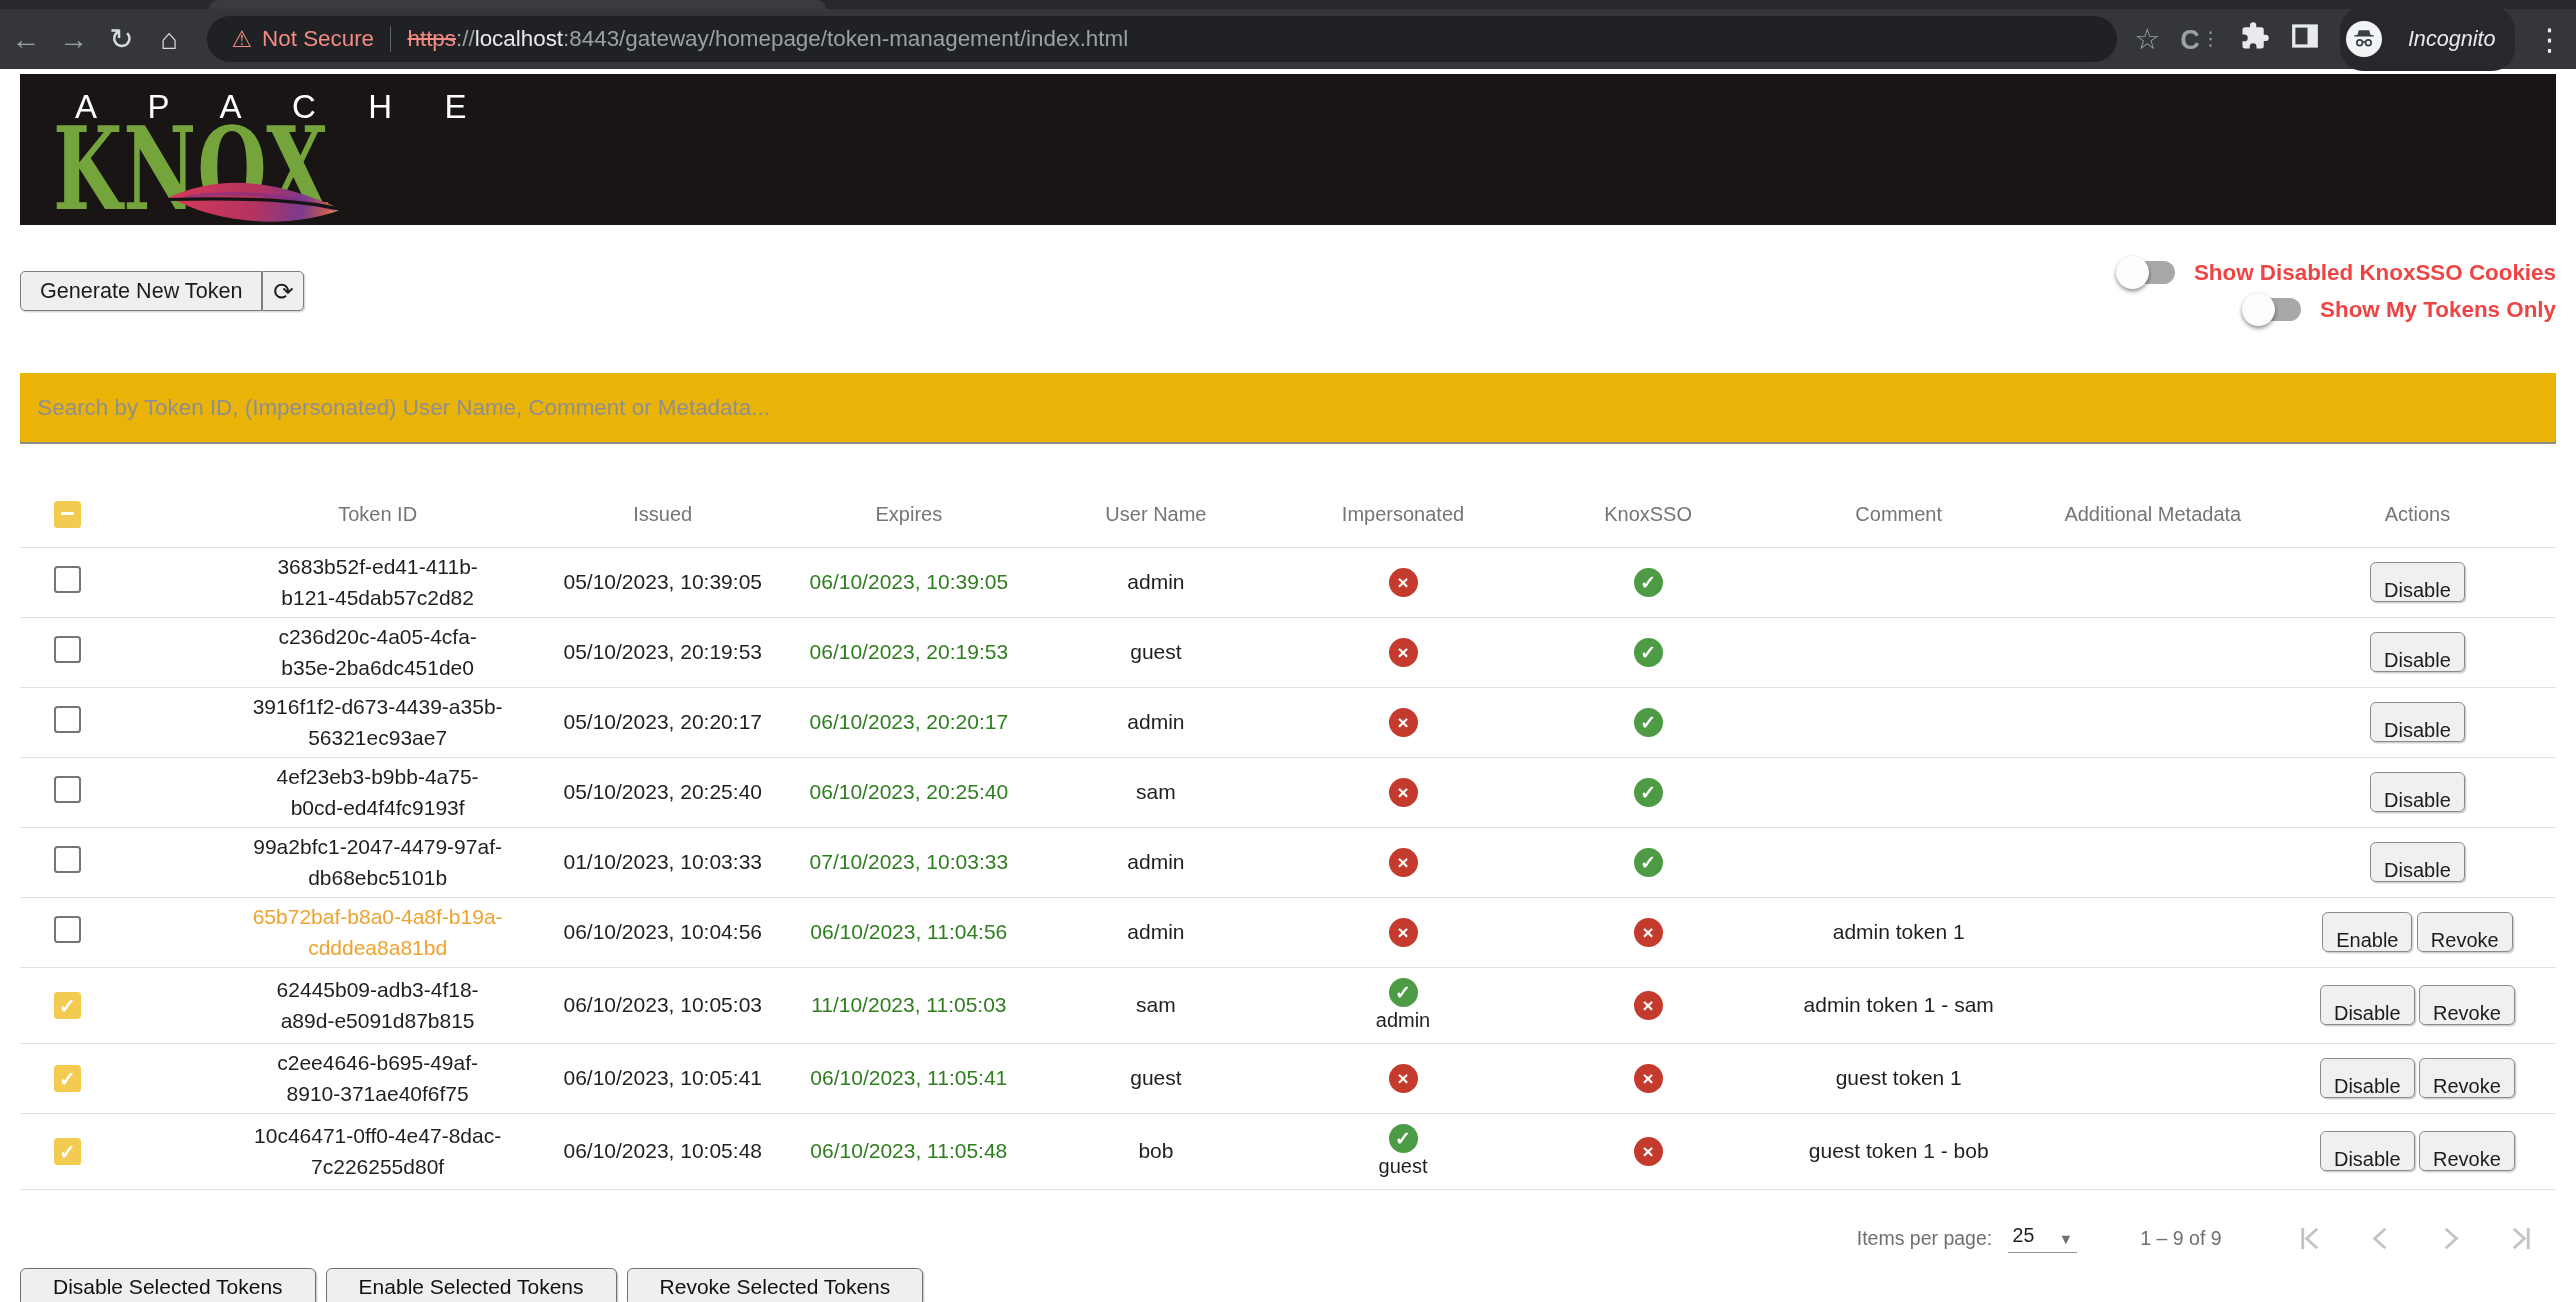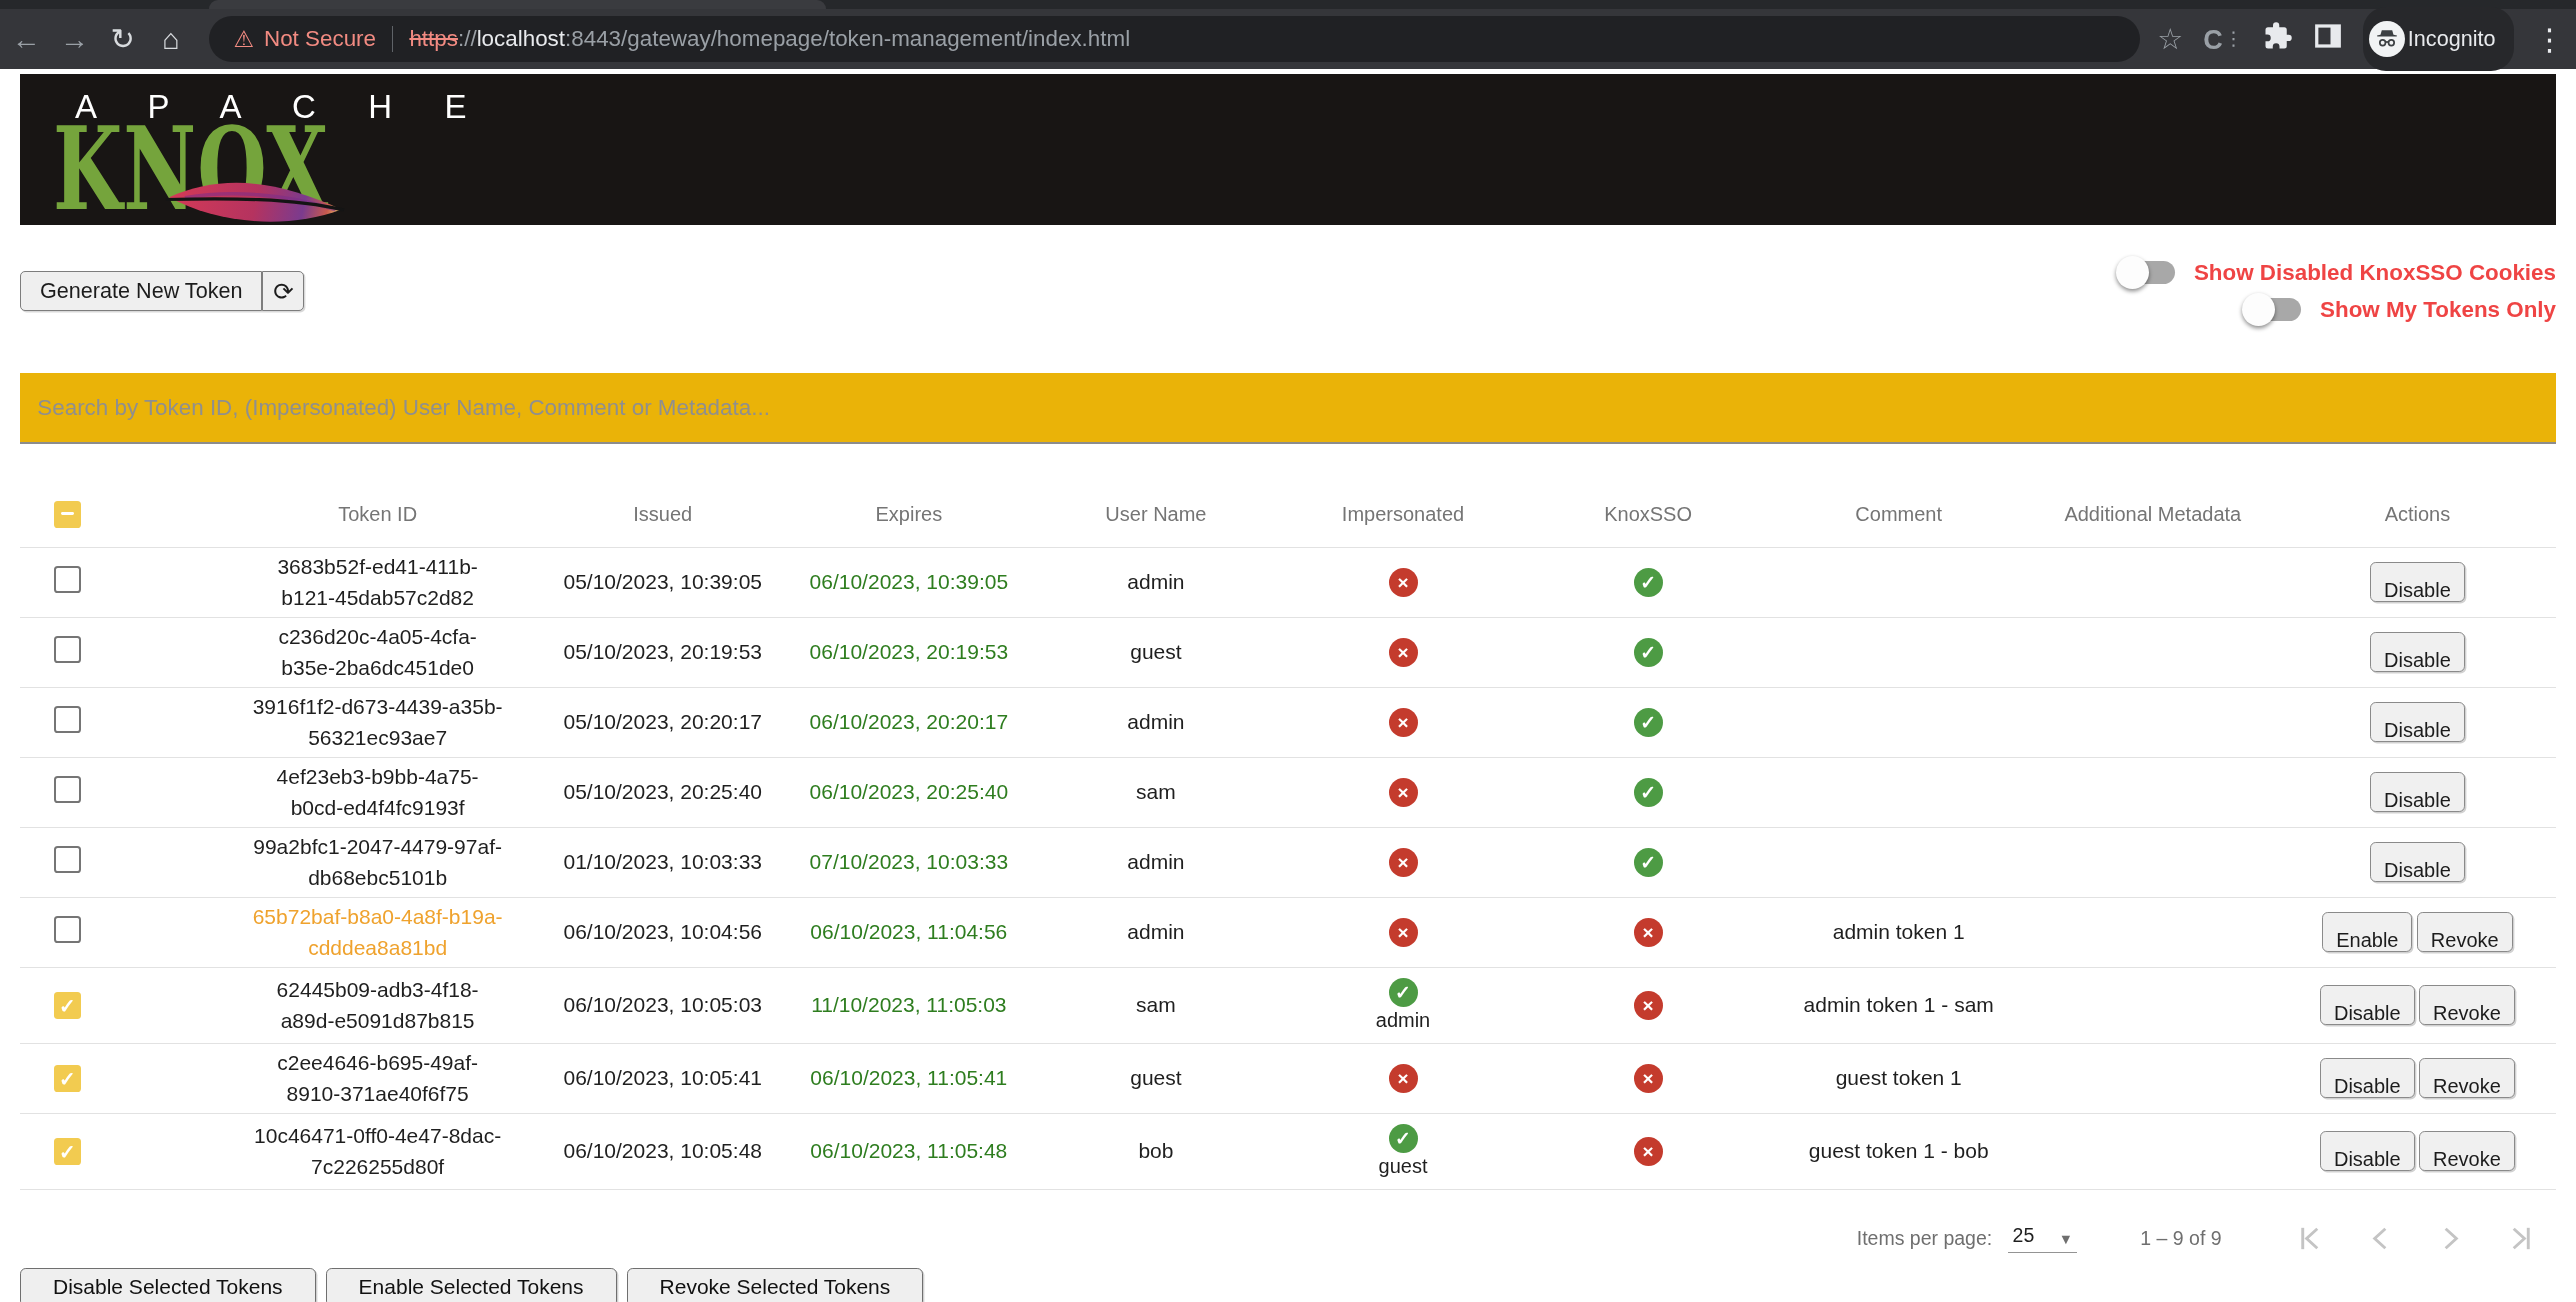--- a/index.html
+++ b/index.html
@@ -23,22 +23,22 @@
   .not-secure { color: #f28b82; margin-right: 16px; }
   .url-divider { width: 1.4px; height: 26px; background: #5f6368; margin-right: 16px; }
   .scheme { color: #f28b82; text-decoration: line-through; }
   .sep { color: #9aa0a6; }
   .host { color: #e8eaed; }
   .path { color: #9aa0a6; }
   .chrome-right { display: flex; align-items: center; margin-left: 17.3px; gap: 20px; }
   .tr-ico { color: #9aa0a6; font-size: 29px; background: none; border: none; cursor: pointer; }
   .tr-ico.lite { color: #e8eaed; }
   .ext-c { font-weight: bold; font-size: 27px; color: #9aa0a6; letter-spacing: 1.4px; }
-  .incog { display: flex; align-items: center; gap: 3px; background: #27282b;
-    border-radius: 23px; height: 64px; padding: 0 19px 0 5.8px; }
+  .incog { display: flex; align-items: center; gap: 26px; background: #27282b;
+    border-radius: 23px; height: 64px; padding: 0 19px 0 5.8px; font-style: italic; }
   .incog-circle { width: 36px; height: 36px; background: #f1f3f4; border-radius: 50%;
     display: flex; align-items: center; justify-content: center; }
   .incog-label { color: #e8eaed; font-size: 21.6px; }
   .menu-dots { color: #e8eaed; font-size: 30px; margin-right: 11.5px; background: none; border: none; cursor: pointer; }
 
   
   .banner { position: relative; margin: 5px 20px 0 20px; height: 151px; background: #181514; overflow: hidden; }
   .apache { position: absolute; left: 55px; top: 14.4px; color: #ffffff; font-size: 33px;
     letter-spacing: 21.6px; font-weight: 400; }
   .knox { position: absolute; left: 33px; top: 38px; color: #75a43c;

